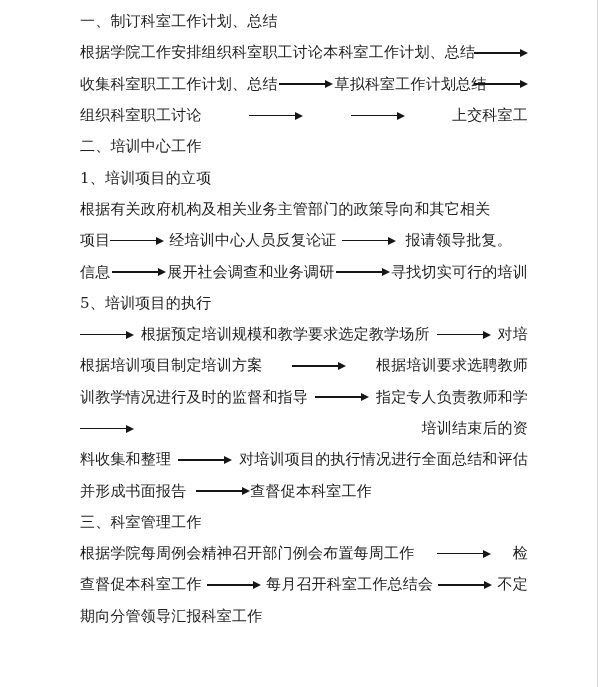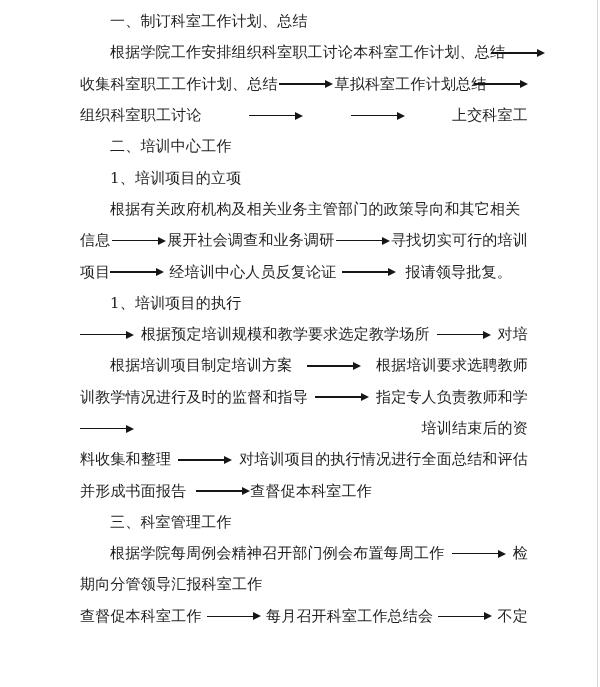--- a/index.html
+++ b/index.html
@@ -32,21 +32,21 @@
     font-size: 15px;
   }
   .line {
     height: 31.3px;
     display: flex;
     align-items: center;
     white-space: pre;
   }
   .line.justify { justify-content: space-between; }
   .line.plain, .line.heading { justify-content: flex-start; }
-  .line.indent > :first-child { margin-left: 30px; }
+  .line.indent > :first-child { }
   .seg {
     flex: 0 0 auto;
     letter-spacing: 0.2px;
   }
   .arrow {
     flex: 0 0 auto;
     display: inline-flex;
     align-items: center;
     width: 54px;
     height: 10px;
@@ -71,28 +71,28 @@
 
 <div class="page">
   <div class="doc">
       <div class="line heading indent"><span class="seg">一、制订科室工作计划、总结</span></div>
       <div class="line justify indent"><span class="seg">根据学院工作安排组织科室职工讨论本科室工作计划、总结</span><span class="arrow overlap"><span class="shaft"></span><span class="head"></span></span></div>
       <div class="line justify"><span class="seg">收集科室职工工作计划、总结</span><span class="arrow"><span class="shaft"></span><span class="head"></span></span><span class="seg">草拟科室工作计划总结</span><span class="arrow overlap"><span class="shaft"></span><span class="head"></span></span></div>
       <div class="line justify"><span class="seg">组织科室职工讨论</span><span class="arrow"><span class="shaft"></span><span class="head"></span></span><span class="arrow"><span class="shaft"></span><span class="head"></span></span><span class="seg">上交科室工</span></div>
       <div class="line heading indent"><span class="seg">二、培训中心工作</span></div>
       <div class="line heading indent"><span class="seg">1、培训项目的立项</span></div>
       <div class="line plain indent"><span class="seg">根据有关政府机构及相关业务主管部门的政策导向和其它相关</span></div>
+      <div class="line plain"><span class="seg">项目</span><span class="arrow"><span class="shaft"></span><span class="head"></span></span><span class="seg"> 经培训中心人员反复论证 </span><span class="arrow"><span class="shaft"></span><span class="head"></span></span><span class="seg">  报请领导批复。</span></div>
       <div class="line justify"><span class="seg">信息</span><span class="arrow"><span class="shaft"></span><span class="head"></span></span><span class="seg">展开社会调查和业务调研</span><span class="arrow"><span class="shaft"></span><span class="head"></span></span><span class="seg">寻找切实可行的培训</span></div>
-      <div class="line plain"><span class="seg">项目</span><span class="arrow"><span class="shaft"></span><span class="head"></span></span><span class="seg"> 经培训中心人员反复论证 </span><span class="arrow"><span class="shaft"></span><span class="head"></span></span><span class="seg">  报请领导批复。</span></div>
-      <div class="line heading indent"><span class="seg">1、培训项目的执行</span></div>
+      <div class="line heading indent"><span class="seg">5、培训项目的执行</span></div>
       <div class="line justify"><span class="arrow"><span class="shaft"></span><span class="head"></span></span><span class="seg">根据预定培训规模和教学要求选定教学场所</span><span class="arrow"><span class="shaft"></span><span class="head"></span></span><span class="seg">对培</span></div>
       <div class="line justify indent"><span class="seg">根据培训项目制定培训方案</span><span class="arrow"><span class="shaft"></span><span class="head"></span></span><span class="seg">根据培训要求选聘教师</span></div>
       <div class="line justify"><span class="seg">训教学情况进行及时的监督和指导</span><span class="arrow"><span class="shaft"></span><span class="head"></span></span><span class="seg">指定专人负责教师和学</span></div>
       <div class="line justify"><span class="arrow"><span class="shaft"></span><span class="head"></span></span><span class="seg">培训结束后的资</span></div>
       <div class="line justify"><span class="seg">料收集和整理</span><span class="arrow"><span class="shaft"></span><span class="head"></span></span><span class="seg">对培训项目的执行情况进行全面总结和评估</span></div>
       <div class="line plain"><span class="seg">并形成书面报告  </span><span class="arrow"><span class="shaft"></span><span class="head"></span></span><span class="seg">查督促本科室工作</span></div>
       <div class="line heading indent"><span class="seg">三、科室管理工作</span></div>
       <div class="line justify indent"><span class="seg">根据学院每周例会精神召开部门例会布置每周工作</span><span class="arrow"><span class="shaft"></span><span class="head"></span></span><span class="seg">检</span></div>
+      <div class="line justify"><span class="seg">查督促本科室工作</span><span class="arrow"><span class="shaft"></span><span class="head"></span></span><span class="seg">每月召开科室工作总结会</span><span class="arrow"><span class="shaft"></span><span class="head"></span></span><span class="seg">不定</span></div>
       <div class="line plain"><span class="seg">期向分管领导汇报科室工作</span></div>
-      <div class="line justify"><span class="seg">查督促本科室工作</span><span class="arrow"><span class="shaft"></span><span class="head"></span></span><span class="seg">每月召开科室工作总结会</span><span class="arrow"><span class="shaft"></span><span class="head"></span></span><span class="seg">不定</span></div>
     </div>
   <div class="edge-right"></div>
 </div>
 
 </body></html>

